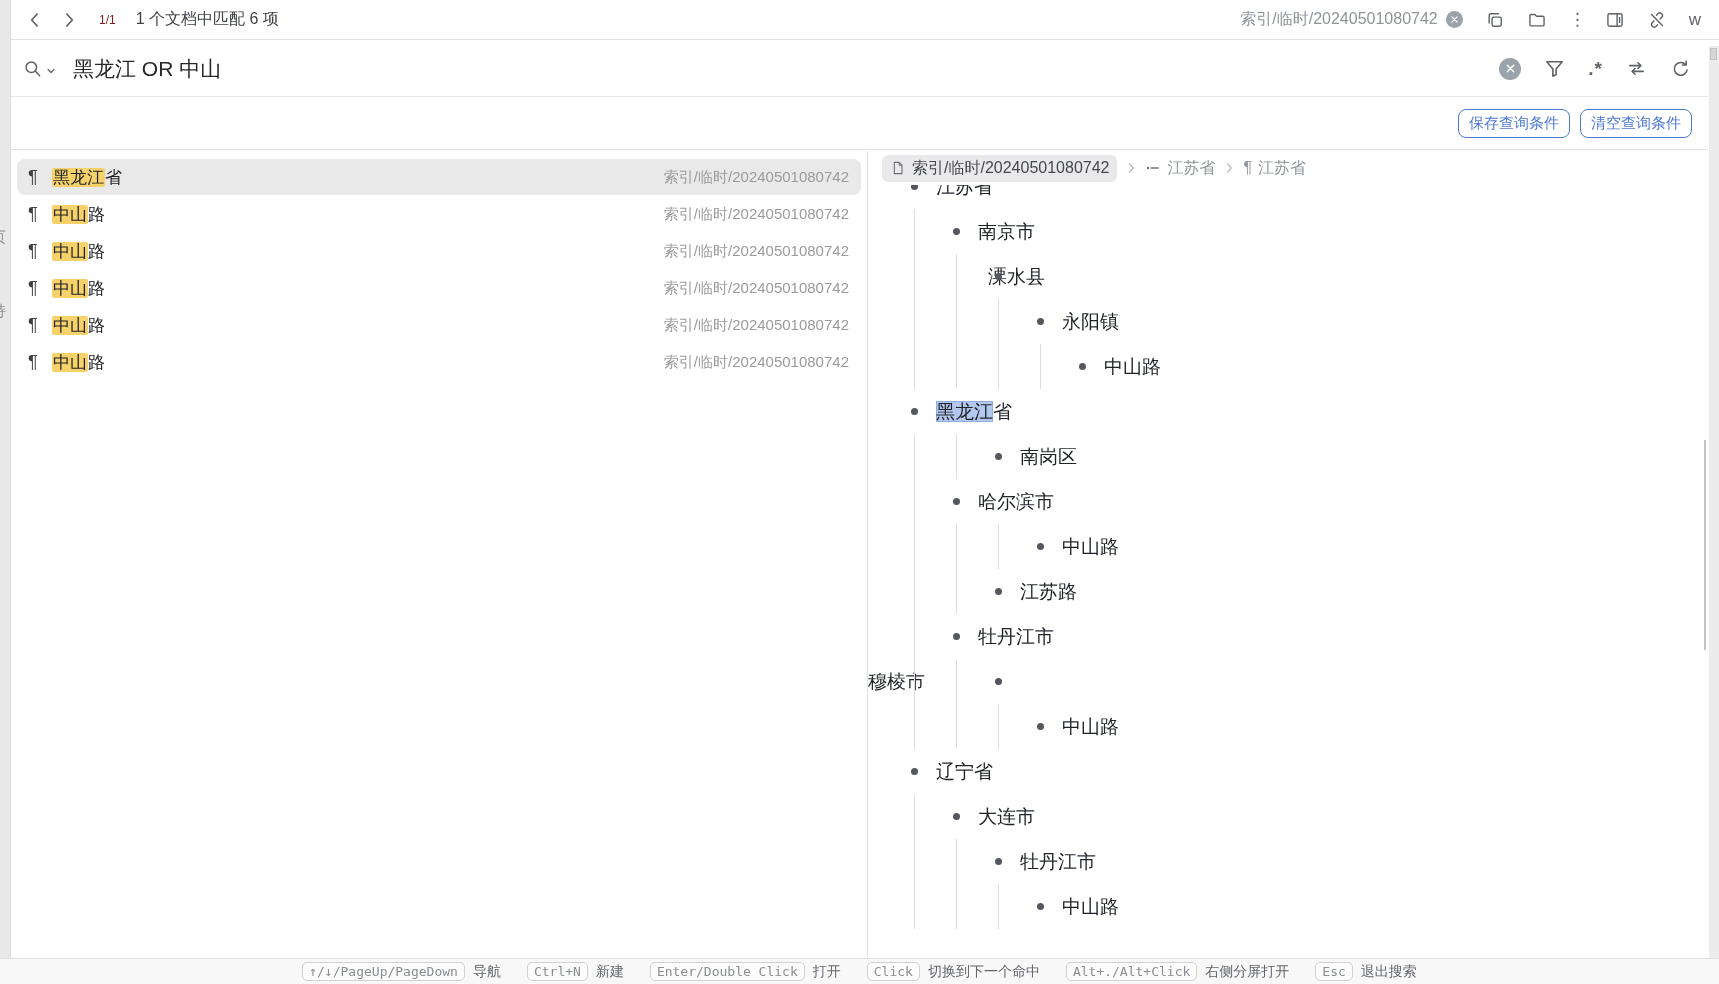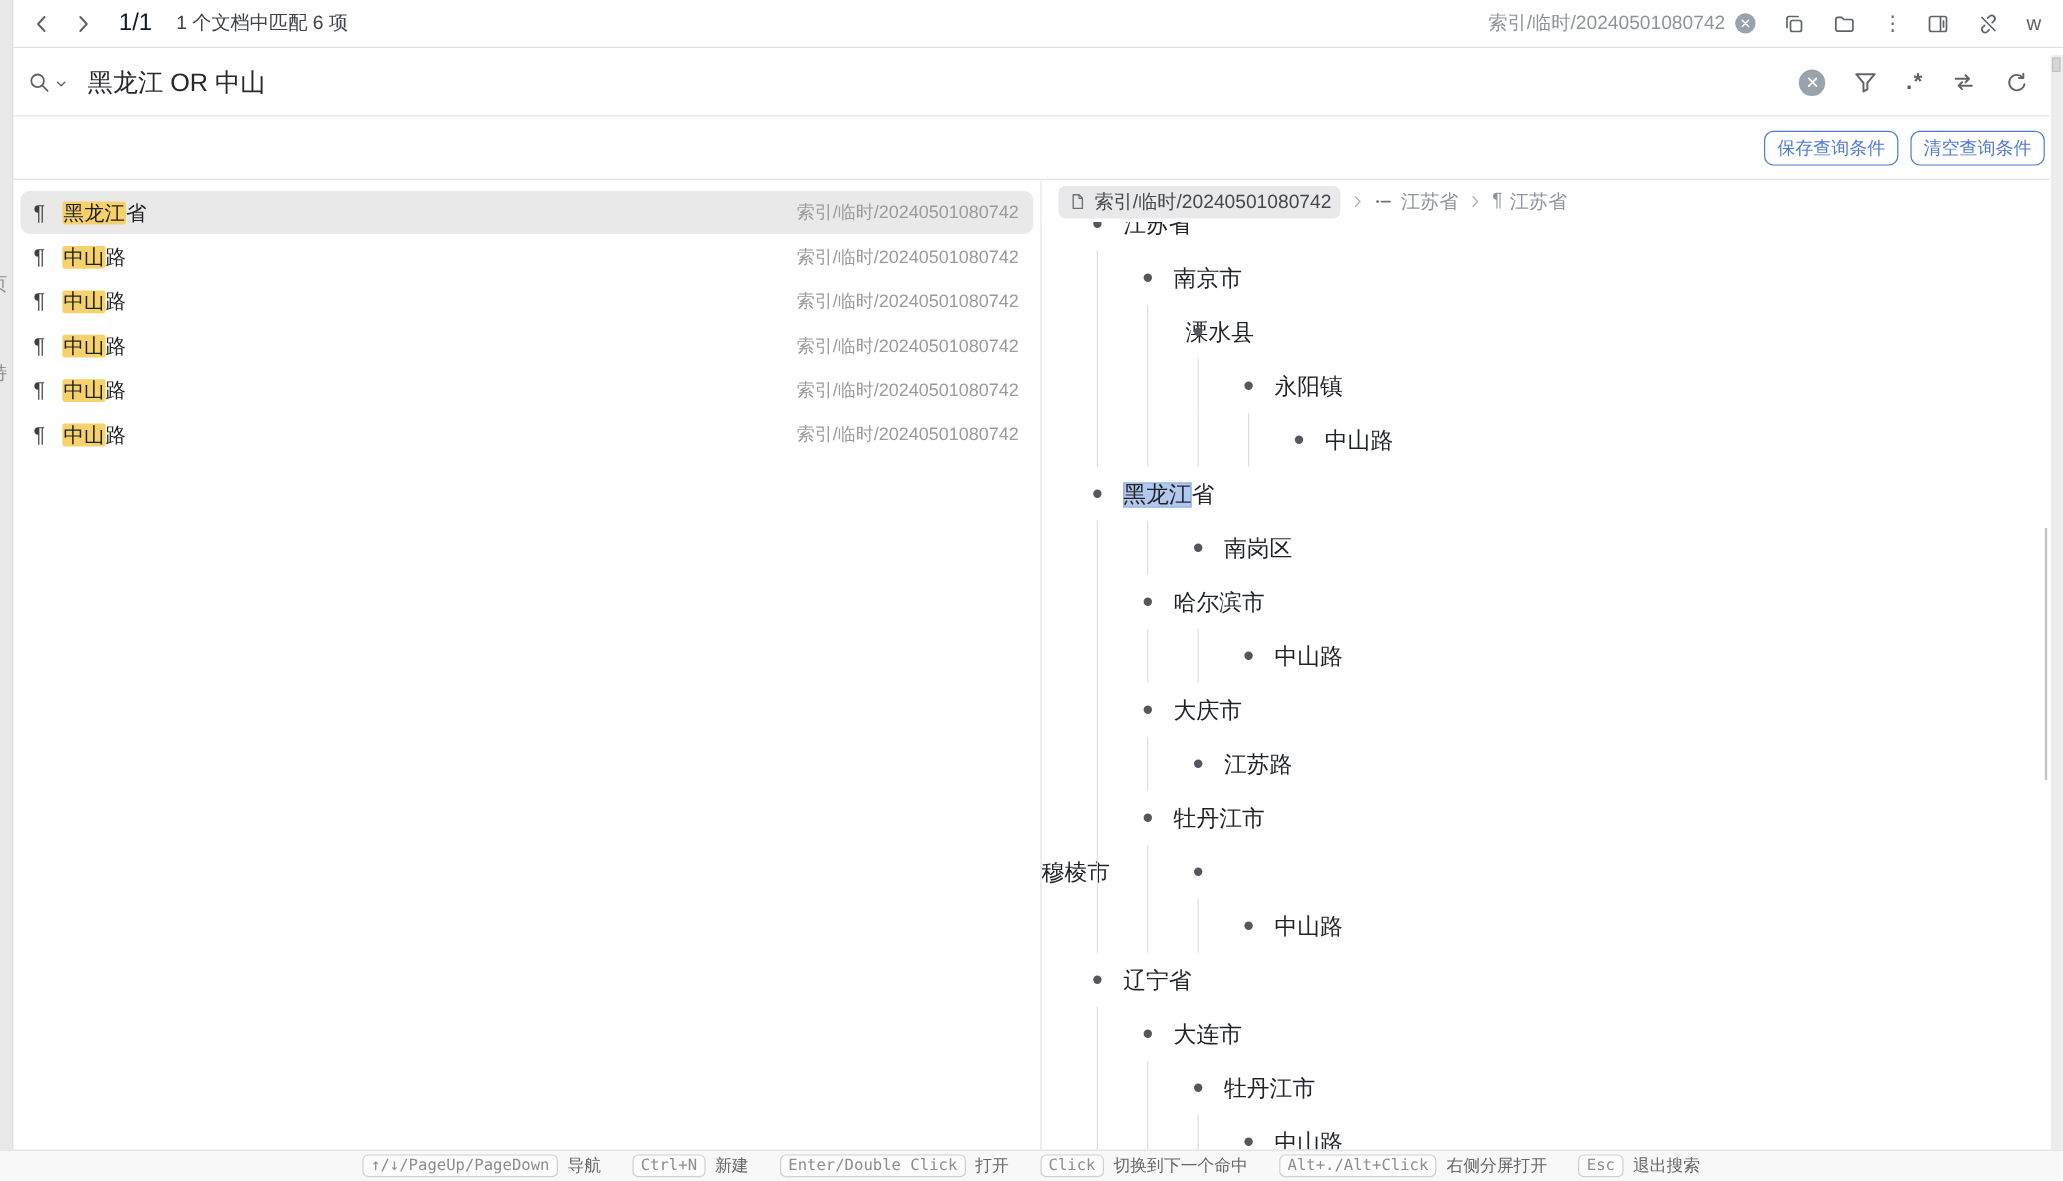--- a/index.html
+++ b/index.html
@@ -8,21 +8,21 @@
 
   
   .dock-strip { position:absolute; left:0; top:0; width:11px; height:958px;
     background:#e8e8e8; border-right:1px solid #dedede; overflow:hidden; z-index:30; }
   .dock-glyph { position:absolute; left:-9px; width:20px; font-size:15px; color:#8a8d92; }
 
   
   .topbar { position:absolute; left:0; top:0; width:1719px; height:40px; background:#fff;
     border-bottom:1px solid #e1e1e1; display:flex; align-items:center; padding:0 18px 0 25px; z-index:20; }
   .nav-ic { width:22px; height:22px; color:#c3c6ca; margin-right:14px; }
-  .match-pos { font-size:20px; color:#0f172a; margin-left:6px; }
+  .match-pos { font-size:12px; color:#7f1d1d; margin-left:6px; }
   .match-info { font-size:16px; color:#3f4247; margin-left:20px; }
   .topbar-right { margin-left:auto; display:flex; align-items:center; gap:22px; }
   .tab-item { display:flex; align-items:center; gap:8px; }
   .tab-label { font-size:16px; color:#8f949b; }
   .ic { width:20px; height:20px; color:#5f6368; display:inline-block; }
   .ic svg { width:100%; height:100%; }
   .xbadge { width:17px; height:17px; border-radius:50%; background:#9aa2ab; color:#fff;
     display:flex; align-items:center; justify-content:center; }
   .xbadge svg { width:9px; height:9px; }
   .kebab { font-size:17px; color:#5f6368; line-height:20px; width:14px; text-align:center; }
@@ -37,21 +37,21 @@
     flex:1; font-family:inherit; background:transparent; }
   .search-tools { display:flex; align-items:center; gap:22px; margin-left:auto; }
   .xbadge-lg { width:22px; height:22px; border-radius:50%; background:#9aa2ab; color:#fff;
     display:flex; align-items:center; justify-content:center; }
   .xbadge-lg svg { width:11px; height:11px; }
   .regex-label { font-size:19px; color:#5f6368; letter-spacing:1px; font-weight:600; }
 
   
   .actions-row { position:absolute; left:11px; top:98px; width:1697px; height:52px;
     border-bottom:1px solid #e1e1e1; display:flex; align-items:center; justify-content:flex-end;
-    gap:10px; padding-right:4px; background:#fff; }
+    gap:10px; padding-right:16px; background:#fff; }
   .btn-outline { border:1px solid var(--accent); color:var(--accent); background:#fff;
     border-radius:8px; font-size:15px; padding:4px 10px; font-family:inherit; cursor:pointer; }
 
   
   .main { position:absolute; left:11px; top:151px; width:1697px; height:807px; display:flex; }
   .results-pane { width:856px; height:100%; padding-top:8px; overflow:hidden; }
   .divider-v { width:1px; height:100%; background:#e1e1e1; }
   .preview-pane { position:relative; flex:1; height:100%; overflow:hidden; }
 
   
@@ -320,25 +320,20 @@
     </div>
         <div class="ol-row">
       <span class="ol-line" style="left:46px"></span>
           <span class="ol-line" style="left:88px"></span>
           <span class="ol-line" style="left:130px"></span>
       <span class="ol-dot" style="left:169px"></span>
       <span style="margin-left:194px">中山路</span>
     </div>
         <div class="ol-row">
       <span class="ol-line" style="left:46px"></span>
-      <span class="ol-dot" style="left:85px"></span>
-      <span style="margin-left:110px">大庆市</span>
-    </div>
-        <div class="ol-row">
-      <span class="ol-line" style="left:46px"></span>
           <span class="ol-line" style="left:88px"></span>
       <span class="ol-dot" style="left:127px"></span>
       <span style="margin-left:152px">江苏路</span>
     </div>
         <div class="ol-row">
       <span class="ol-line" style="left:46px"></span>
       <span class="ol-dot" style="left:85px"></span>
       <span style="margin-left:110px">牡丹江市</span>
     </div>
         <div class="ol-row">

